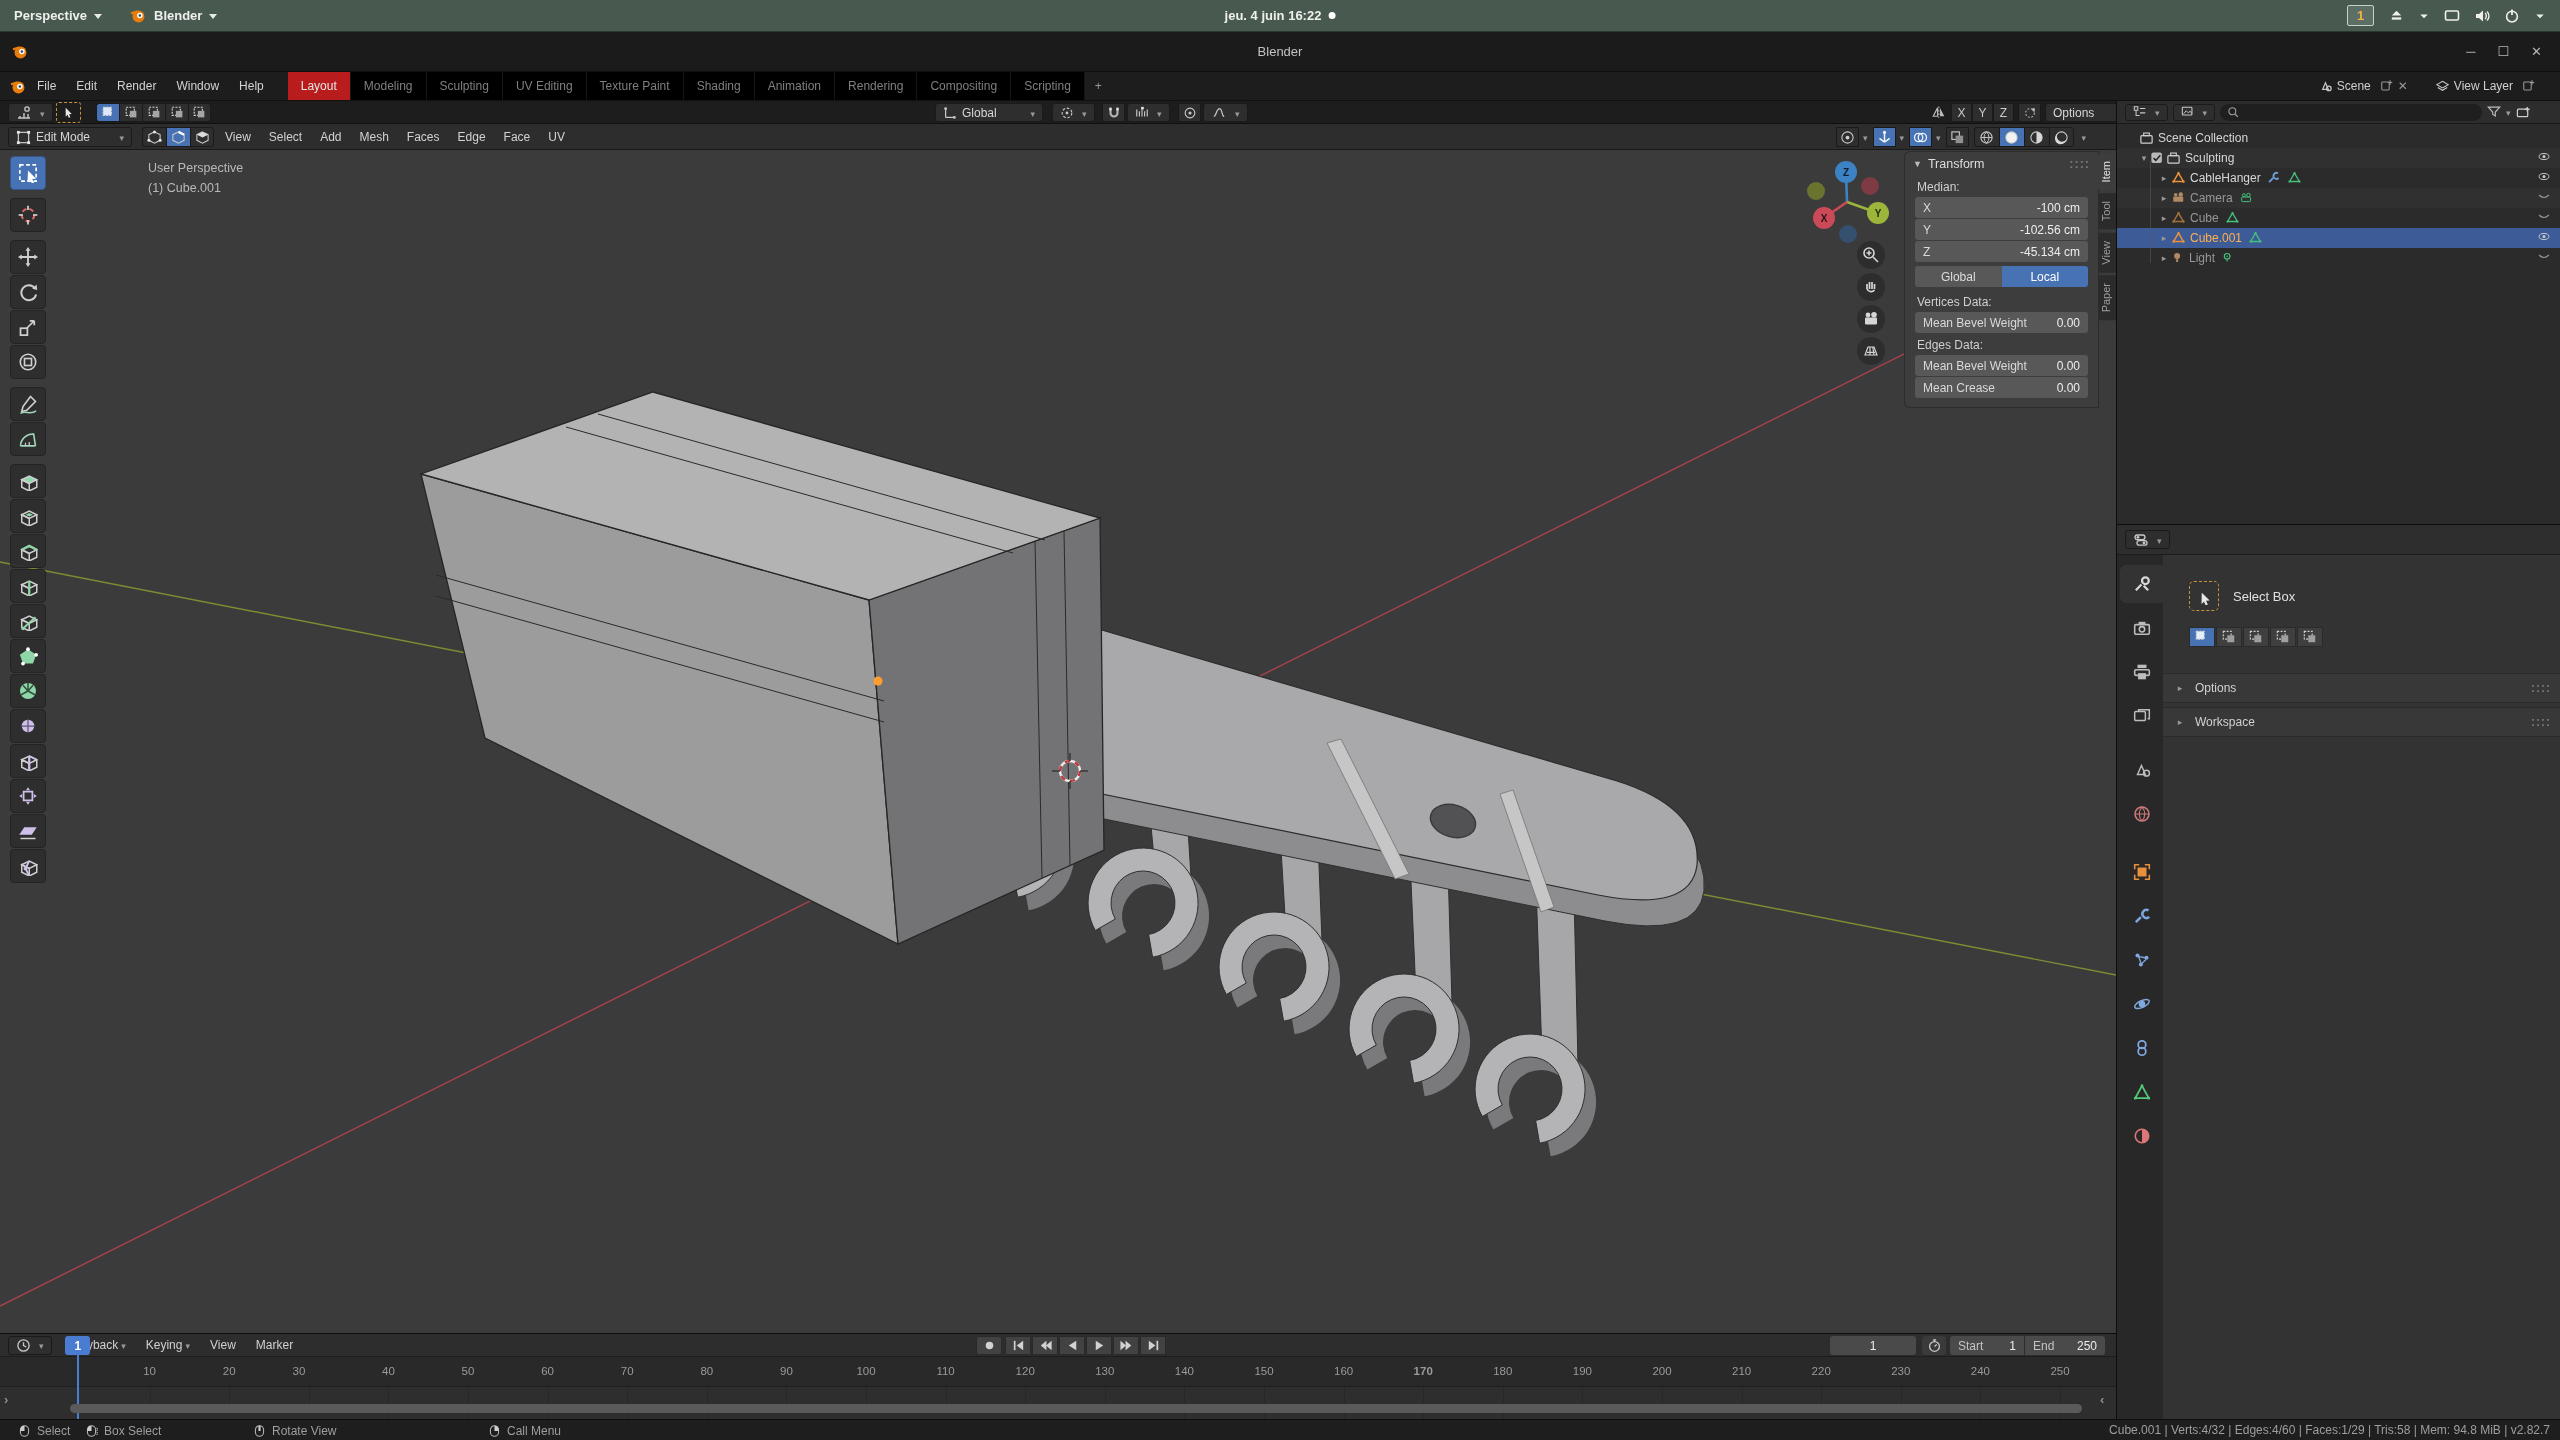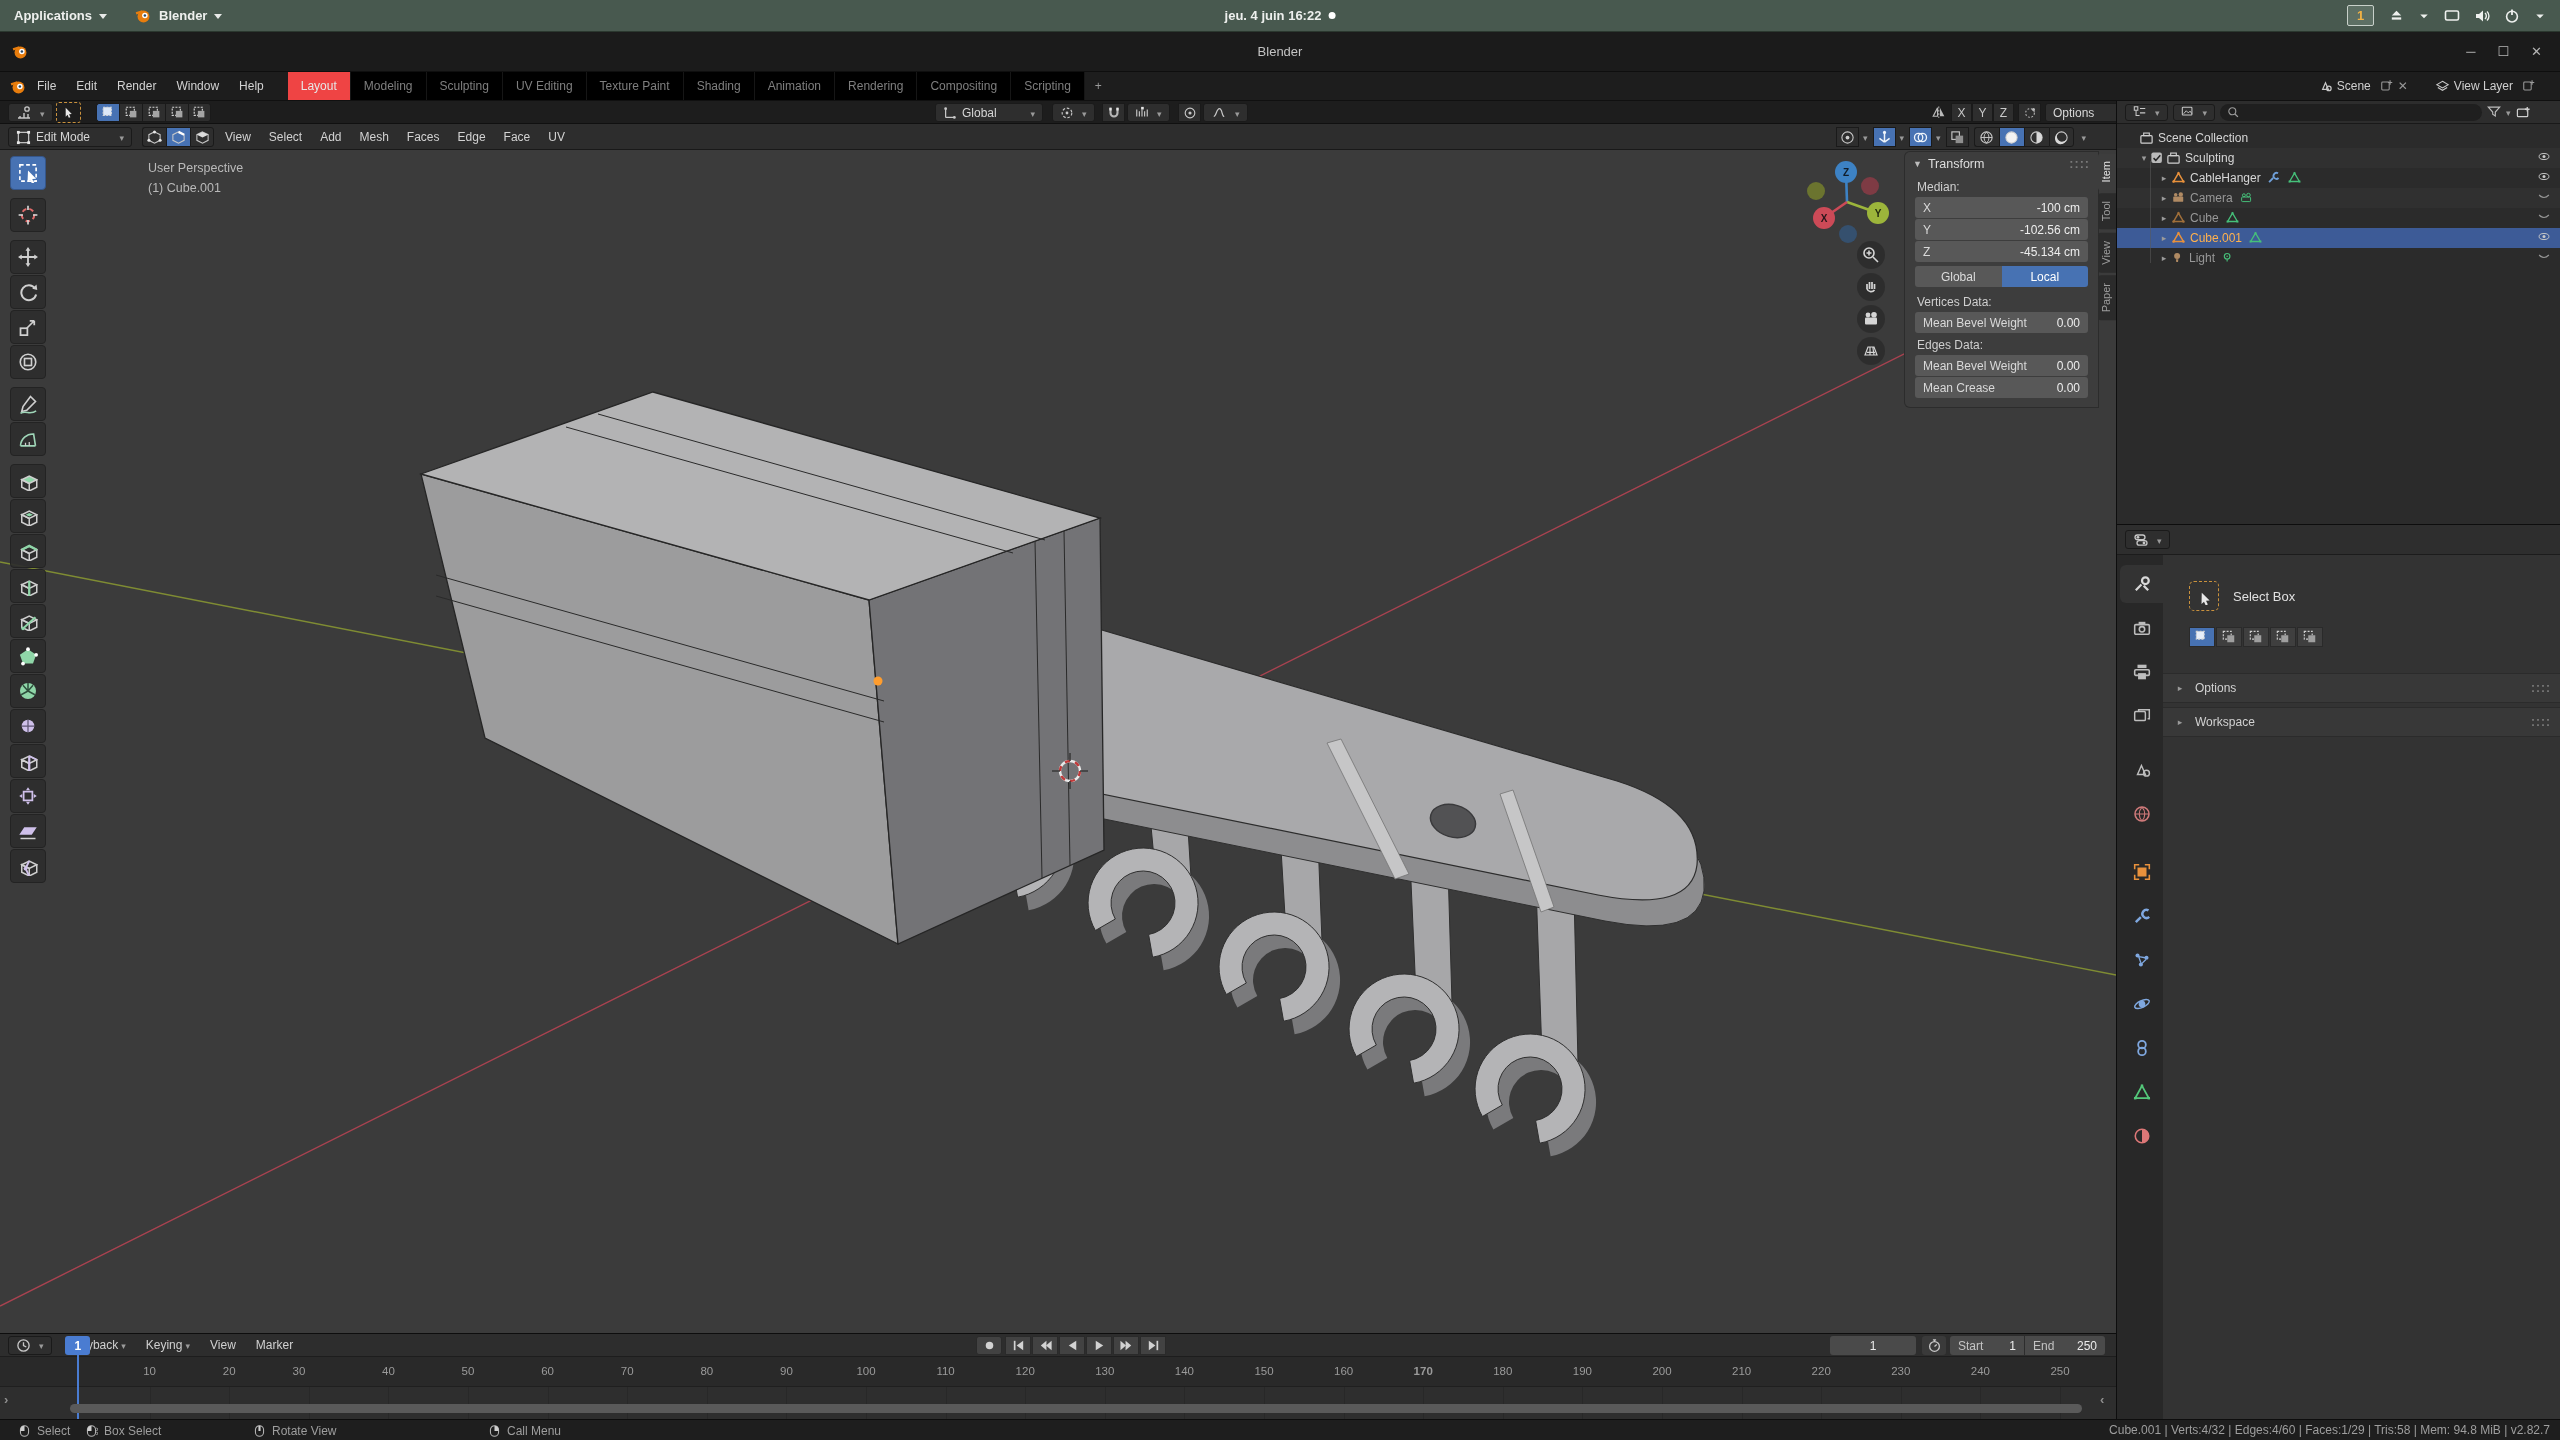--- a/index.html
+++ b/index.html
@@ -20,21 +20,21 @@
 
 #titlebar{left:0;top:32px;width:2560px;height:40px;background:#1b1b1b;border-bottom:1px solid #0e0e0e;display:flex;align-items:center}
 #titletext{position:absolute;left:50%;transform:translateX(-50%);color:#c3c3c3;font-size:13px}
 #winctl{margin-left:auto;display:flex;gap:22px;padding-right:18px;color:#b5b5b5;font-size:13px}
 #winctl span{cursor:pointer}
 
 #topbar{left:0;top:72px;width:2560px;height:29px;background:#1d1d1d;border-bottom:1px solid #101010;display:flex;align-items:center}
 .menu{padding:0 10px;color:#d2d2d2;line-height:29px;cursor:pointer}
 #wstabs{display:flex;height:100%;margin-left:14px;align-items:flex-end}
 .wstab{padding:0 13px;line-height:28px;background:#000000;color:#7f7f7f;border-right:1px solid #161616;cursor:pointer}
-.wstab.active{background:#ef4444;color:#e6e6e6}
+.wstab.active{background:#b91c1c;color:#e6e6e6}
 #addtab{padding:0 10px;color:#9a9a9a;line-height:28px;cursor:pointer}
 #scenecluster{margin-left:auto;display:flex;align-items:center;gap:4px;padding-right:24px;color:#cfcfcf}
 .smallbtn{display:flex;align-items:center;gap:4px;padding:2px 5px;border-radius:3px;cursor:pointer}
 
 #toolsettings{left:0;top:101px;width:2560px;height:23px;background:#1d1d1d;border-bottom:1px solid #101010}
 .tsitem{position:absolute;top:2px;height:19px;display:flex;align-items:center}
 .fieldbtn{background:#2e2e2e;border:1px solid #1a1a1a;border-radius:3px;height:19px;display:flex;align-items:center;gap:5px;padding:0 7px;color:#d6d6d6;cursor:pointer}
 .icbtn{width:23px;height:19px;background:#2e2e2e;border:1px solid #1a1a1a;display:flex;align-items:center;justify-content:center;cursor:pointer}
 .icbtn.on{background:#4772b3}
 .bgroup{display:flex}
@@ -112,21 +112,21 @@
 
 #status{left:0;top:1419px;width:2560px;height:21px;background:#1e1e1e;border-top:1px solid #0d0d0d;color:#9e9e9e}
 .shint{position:absolute;top:0;display:flex;align-items:center;gap:6px;height:21px}
 #stats{position:absolute;right:10px;top:0;line-height:21px;color:#9e9e9e}
 </style>
 </head>
 <body>
 
 <div id="gnome" class="abs">
   <div class="gmenu">
-    <span>Applications</span>
+    <span>Perspective</span>
     <span class="tri"></span>
   </div>
   <div class="gmenu">
     <span id="glogo">
         <svg width="17" height="17" viewBox="0 0 16 16" xmlns="http://www.w3.org/2000/svg">
           <circle cx="8" cy="9" r="5.6" fill="#e87d0d"></circle>
           <circle cx="9.3" cy="8" r="2.6" fill="#fff"></circle>
           <circle cx="9.3" cy="8" r="1.2" fill="#2a4a6a"></circle>
           <path d="M1 6 L7 4" stroke="#e87d0d" stroke-width="2.2"></path>
         </svg>

